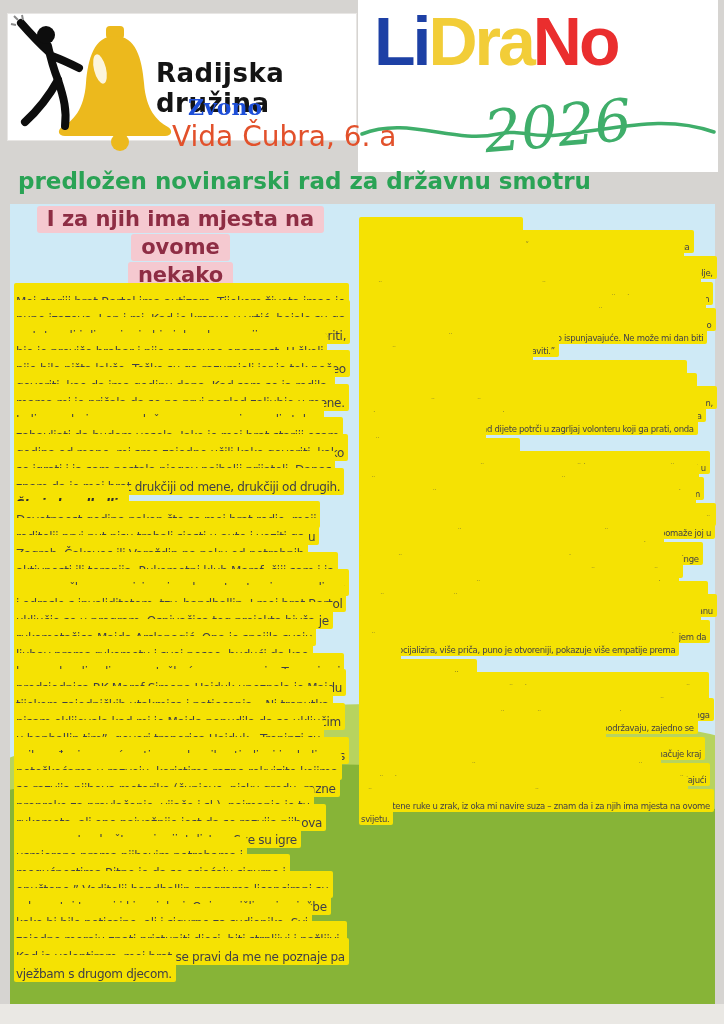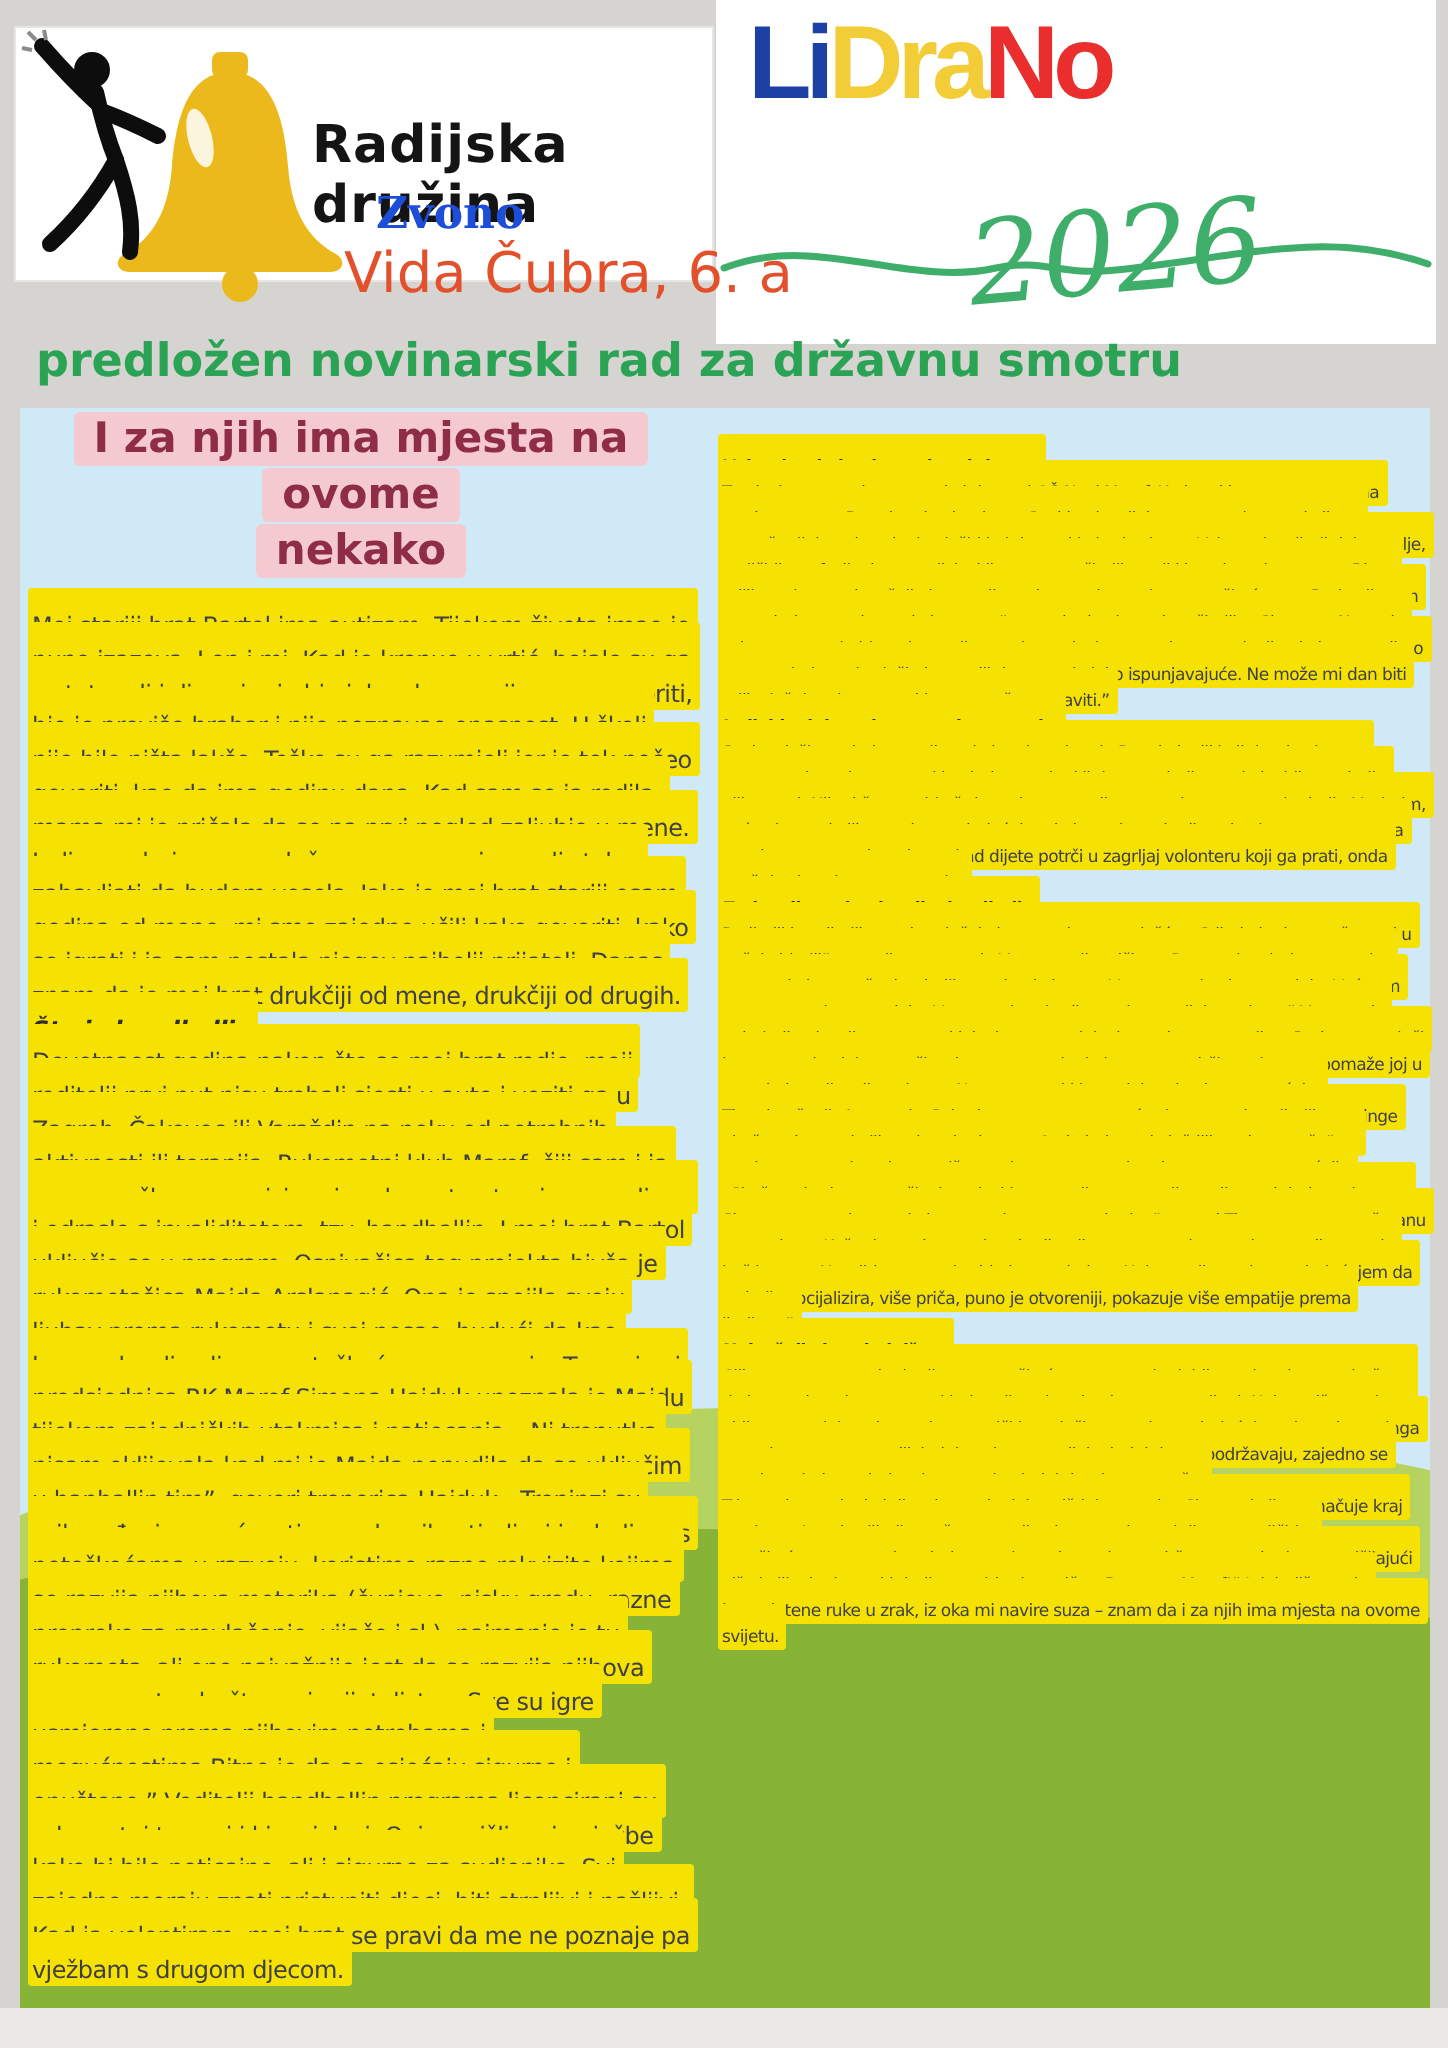--- a/index.html
+++ b/index.html
@@ -9,36 +9,36 @@
     background:#d6d4d1; overflow:hidden;
     font-family:"DejaVu Sans", sans-serif;
   }
   
   .logo-box { position:absolute; background:#ffffff; }
   .logo-left  { left:8px; top:14px; width:348px; height:126px; box-shadow:0 0 0 1px #e8e6e4; }
   .logo-right { left:358px; top:0; width:360px; height:172px; }
   .club-name { position:absolute; left:148px; top:44px; font-size:26px; font-weight:700; color:#141414; letter-spacing:0.5px; }
   .zvono-name { position:absolute; left:180px; top:80px; font-size:22px; font-weight:700; color:#1d4ed8; font-family:"DejaVu Serif", serif; }
   .author { position:absolute; left:172px; top:120px; font-size:28px; font-weight:400; color:#e2512b; z-index:5; }
-  .lidrano-row { position:absolute; left:16px; top:2px; font-size:52px; font-weight:800; letter-spacing:-3px; font-family:"Liberation Sans", sans-serif; }
+  .lidrano-row { position:absolute; left:16px; top:2px; font-size:68px; font-weight:800; letter-spacing:-3px; font-family:"Liberation Sans", sans-serif; }
   .lidrano-row .c1 { color:#1d40a5; }
   .lidrano-row .c2 { color:#f2cd38; }
   .lidrano-row .c3 { color:#ea2e2e; }
   .wave-svg { position:absolute; left:0; top:98px; }
   .lidrano-year { position:absolute; left:126px; top:92px; font-size:58px; color:#3fae6a; font-family:"DejaVu Serif", serif; font-style:italic; transform:rotate(-5deg); }
   .note { position:absolute; left:18px; top:168px; font-size:23px; font-weight:700; color:#2aa355; z-index:5; }
   
   .content-bg { position:absolute; left:10px; top:204px; width:705px; height:800px; background:#cfeaf6; overflow:hidden; }
   .hill { position:absolute; }
   .hill-light { left:-90px; bottom:-30px; width:920px; height:330px; background:#b7d35f; border-radius:100% 100% 0 0 / 80% 60% 0 0; }
   .hill-dark { right:-140px; bottom:-60px; width:1000px; height:300px; background:#87b437; border-radius:90% 110% 0 0 / 70% 90% 0 0; }
   .bottom-strip { position:absolute; left:0; right:0; bottom:0; height:20px; background:#eae8e4; z-index:6; }
   
   .col-left { position:absolute; left:14px; top:206px; width:333px; z-index:4; color:#3f3f48; }
-  .article-title { text-align:center; line-height:27px; margin-bottom:15px; font-weight:700; }
+  .article-title { text-align:center; line-height:27px; margin-bottom:4px; font-weight:700; }
   .pink { background:#f5c9d0; color:#8e2d44; font-size:21px; padding:1px 10px 2px;
           -webkit-box-decoration-break:clone; box-decoration-break:clone; border-radius:3px; }
   .col-left p, .col-left h2 { font-size:12px; letter-spacing:-0.3px; line-height:16.8px; }
   .hl { background:#f5e203; padding:12px 4px 1px 2px; border-radius:2px;
         -webkit-box-decoration-break:clone; box-decoration-break:clone; }
   h2.sec { font-weight:700; font-style:italic; color:#2d2d33; }
   .col-right { position:absolute; left:359px; top:228px; width:354px; z-index:4; color:#3f3f48; }
   .col-right p, .col-right h2 { font-size:8.5px; letter-spacing:-0.3px; line-height:13px; }
 </style>
 </head>

